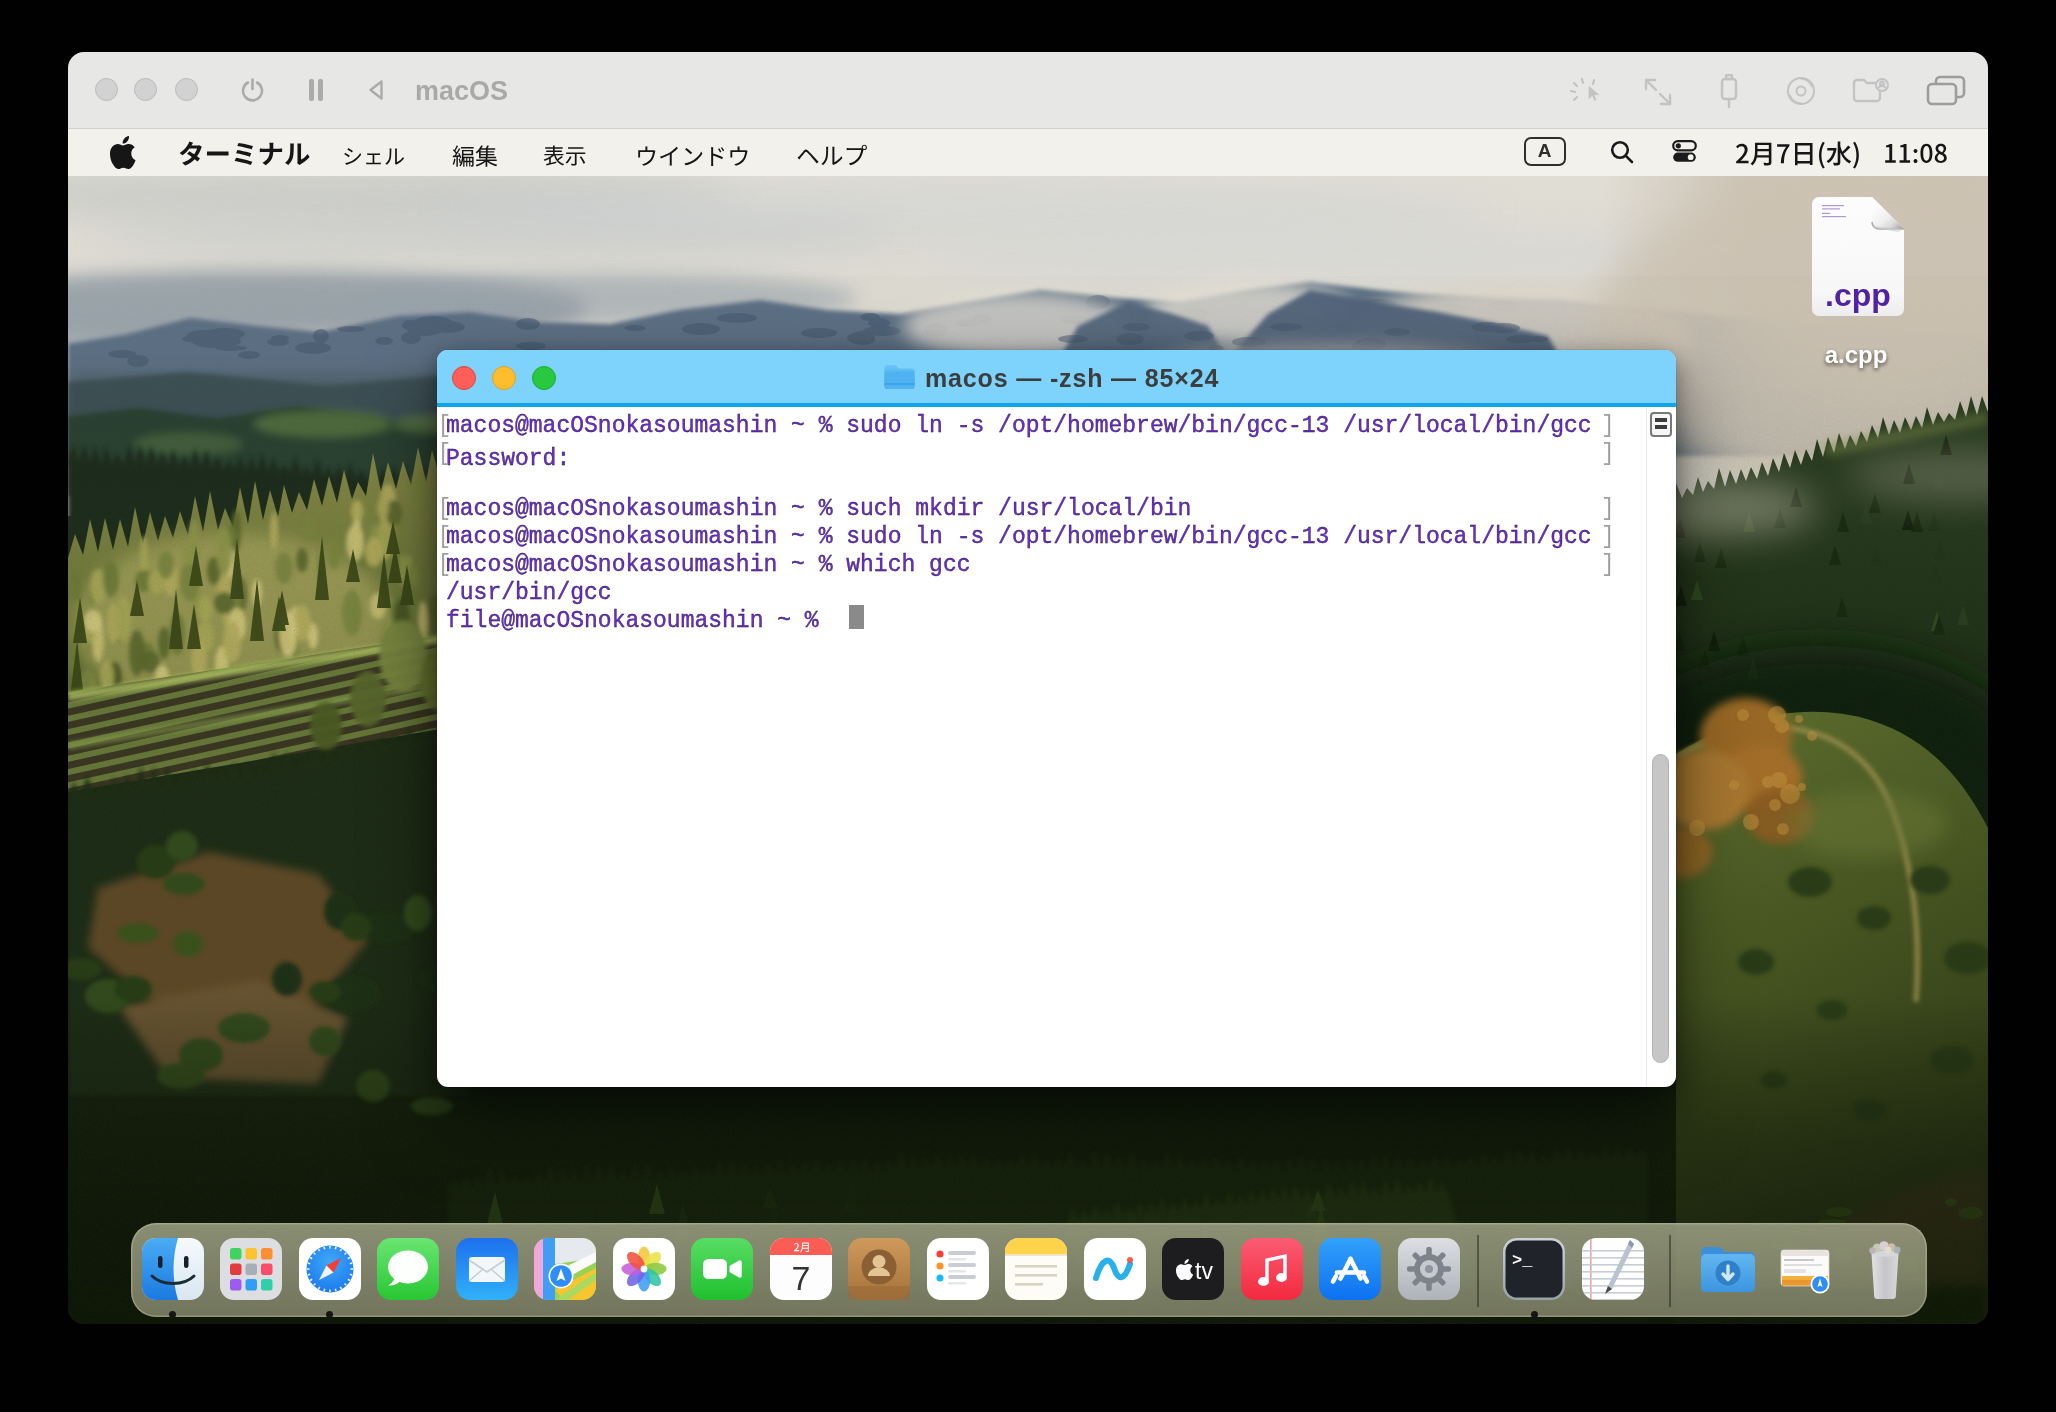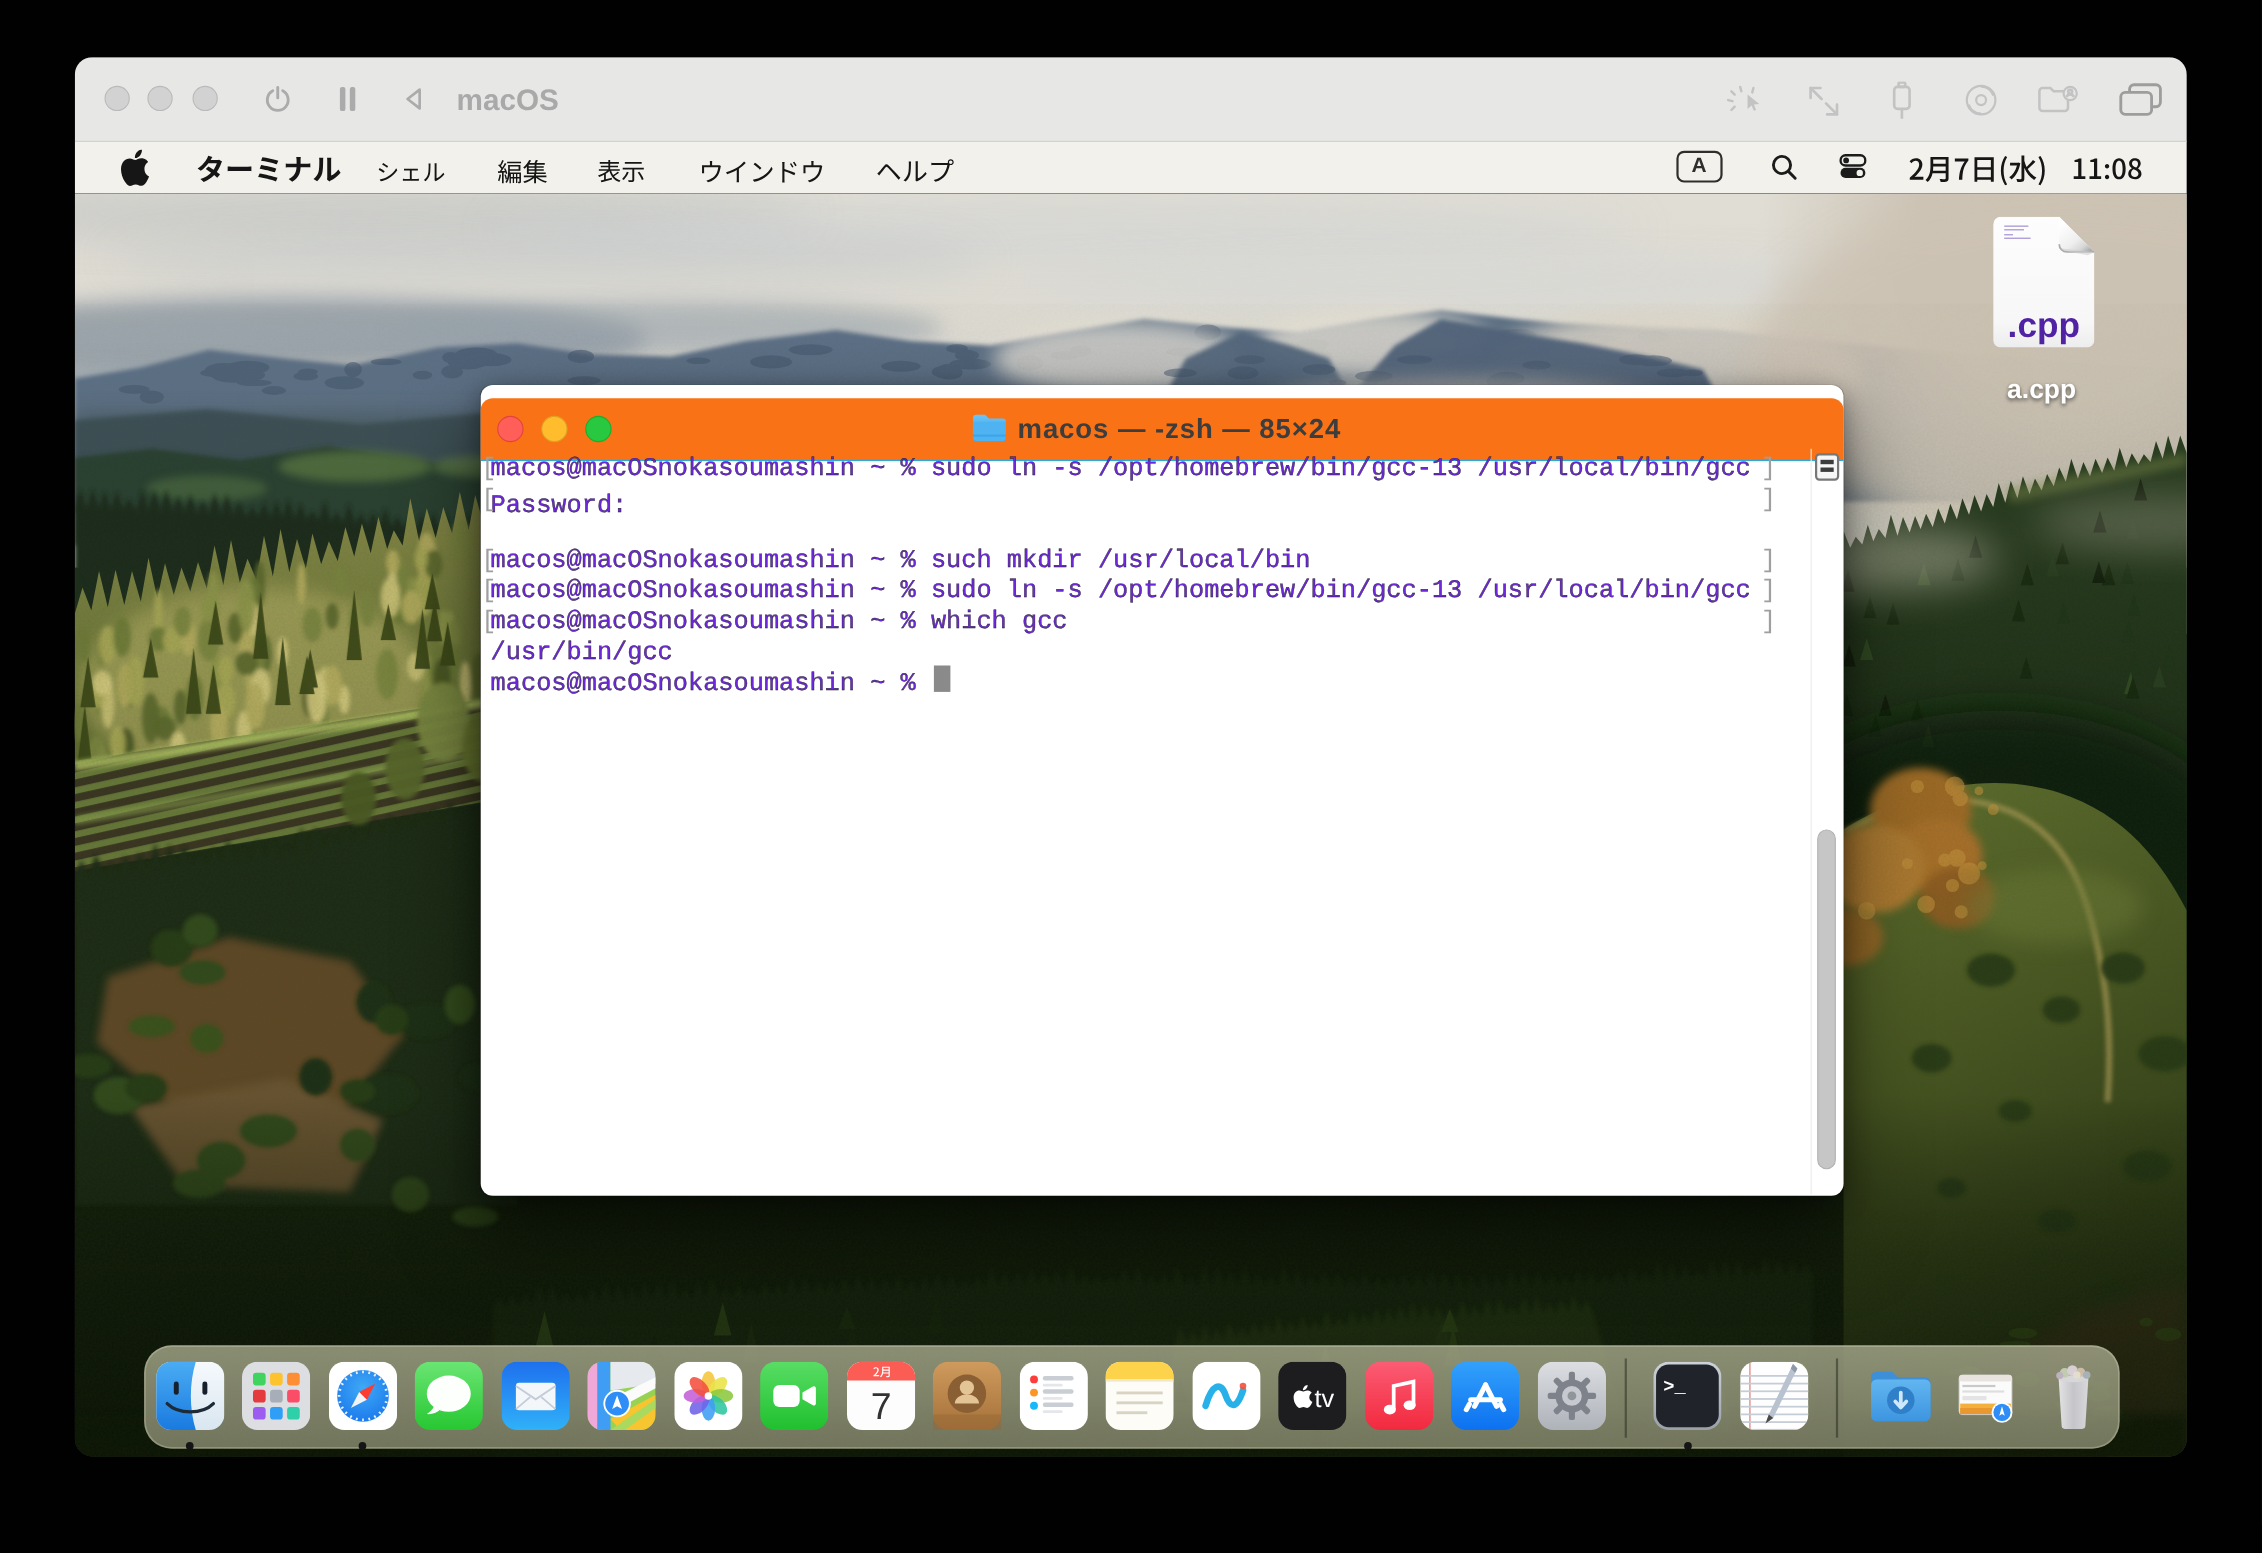--- a/index.html
+++ b/index.html
@@ -4,21 +4,21 @@
 html,body{width:2056px;height:1412px;background:#010101;overflow:hidden;font-family:"Liberation Sans",sans-serif}
 #vm{position:absolute;left:68px;top:52px;width:1920px;height:1272px;border-radius:16px;overflow:hidden;background:#222}
 #titlebar{position:absolute;left:0;top:0;width:100%;height:77px;background:#e7e7e6;border-bottom:1px solid #cfcfce}
 .tl{position:absolute;top:26px;width:23px;height:23px;border-radius:50%;background:#d2d2d2;border:1px solid #bababa}
 #menubar{position:absolute;left:0;top:77px;width:100%;height:47px;background:#f2f1eb}
 .mi{position:absolute;top:0;height:47px;display:flex;align-items:center;padding-top:11px}
 #desktop{position:absolute;left:0;top:124px;width:1920px;height:1152px;background:#2a3626}
 #wp{position:absolute;left:0;top:0}
 #term{position:absolute;left:369px;top:174px;width:1239px;height:737px;border-radius:11px;background:#fff;
  box-shadow:0 34px 70px rgba(0,0,0,.5),0 6px 22px rgba(0,0,0,.35),0 0 1px rgba(0,0,0,.5)}
-#ttitle{position:absolute;left:0;top:12px;width:100%;height:57px;background:#f97316;border-radius:11px 11px 0 0;border-bottom:1px solid #0ea5e9}
+#ttitle{position:absolute;left:0;top:0;width:100%;height:57px;background:#7dd3fc;border-radius:11px 11px 0 0;border-bottom:4px solid #0ea5e9}
 .tl2{position:absolute;top:16px;width:24px;height:24px;border-radius:50%}
 .trow{position:absolute;left:9px;height:27.8px;font:23px/27.8px "Liberation Mono",monospace;color:#6d28d9;white-space:pre;-webkit-text-stroke:0.35px #1d1d1d}
 .mkl,.mkr{position:absolute;font:23px/27.8px "Liberation Mono",monospace;color:#9f9f9f}
 #dock{position:absolute;left:63px;top:1046.5px;width:1796px;height:94.5px;border-radius:25px;
  background:linear-gradient(180deg,rgba(172,174,145,.78),rgba(152,154,125,.72));box-shadow:inset 0 0 0 1.5px rgba(230,230,205,.28)}
 .di{position:absolute;top:15.5px;width:62px;height:62px}
 .dot{position:absolute;top:88px;width:7px;height:7px;border-radius:50%;background:#151515}
 .dsep{position:absolute;top:12.5px;width:2px;height:72px;background:rgba(35,38,24,.5)}
 </style></head><body>
 <div id="vm">
@@ -655,21 +655,21 @@
         <div class="trow" style="top:146.3px">macos@macOSnokasoumashin ~ % such mkdir /usr/local/bin</div>
         <div class="mkl" style="left:0.5px;top:146.3px">[</div>
         <div class="mkr" style="left:1164px;top:146.3px">]</div>
         <div class="trow" style="top:174.1px">macos@macOSnokasoumashin ~ % sudo ln -s /opt/homebrew/bin/gcc-13 /usr/local/bin/gcc</div>
         <div class="mkl" style="left:0.5px;top:174.1px">[</div>
         <div class="mkr" style="left:1164px;top:174.1px">]</div>
         <div class="trow" style="top:201.9px">macos@macOSnokasoumashin ~ % which gcc</div>
         <div class="mkl" style="left:0.5px;top:201.9px">[</div>
         <div class="mkr" style="left:1164px;top:201.9px">]</div>
         <div class="trow" style="top:229.7px">/usr/bin/gcc</div>
-        <div class="trow" style="top:257.5px">macos@macOSnokasoumashin ~ % </div>
+        <div class="trow" style="top:257.5px">file@macOSnokasoumashin ~ % </div>
         <div style="position:absolute;left:412px;top:254.5px;width:15px;height:24.5px;background:#8a8a8a"></div>
         <div style="position:absolute;left:1209px;top:58px;width:1px;height:678px;background:#ebebeb"></div>
         <div style="position:absolute;left:1215px;top:404px;width:17px;height:309px;border-radius:8.5px;background:#c6c6c6;border:1px solid #b2b2b2"></div>
         <div style="position:absolute;left:1213px;top:62px;width:22px;height:25px;border:2px solid #777;border-radius:4px;background:#f6f6f6">
 <div style="position:absolute;left:3px;top:4px;width:12px;height:4px;background:#3c3c3c"></div>
 <div style="position:absolute;left:3px;top:11px;width:12px;height:4px;background:#3c3c3c"></div>
         </div>
       </div>
 <div id="dock">
         <div class="di" style="left:10.5px"><svg width="62" height="62" viewBox="0 0 62 62">

